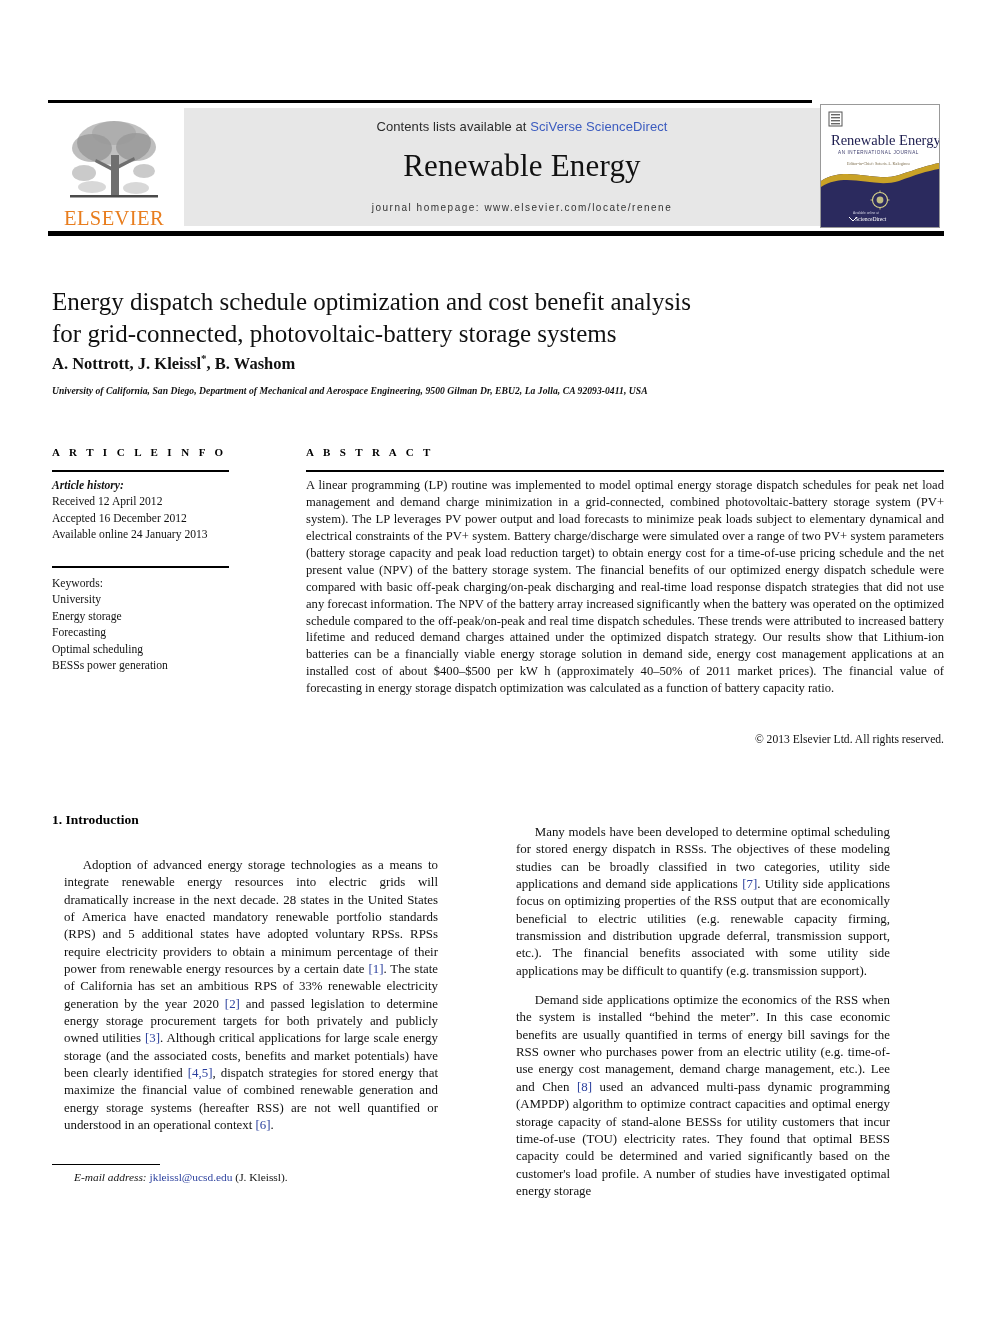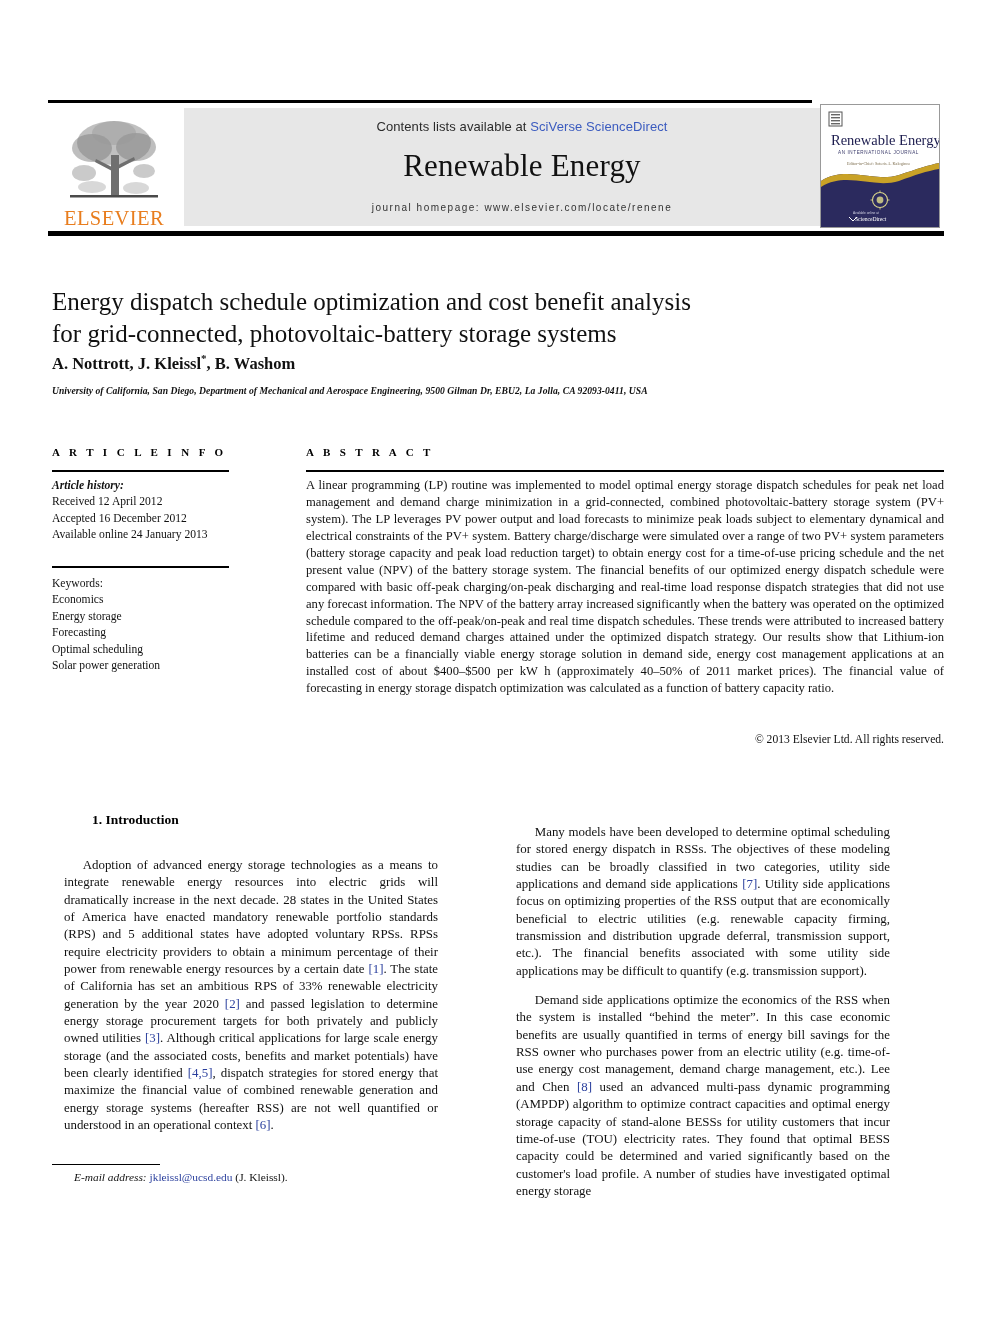--- a/index.html
+++ b/index.html
@@ -217,21 +217,21 @@
   }
 
   
   .sec-title {
     position: absolute;
     font-family: "Liberation Serif", serif;
     font-weight: bold;
     font-size: 13.5px;
     color: #000;
   }
-  #intro-title { left: 52px; top: 812px; margin-left: 40px; }
+  #intro-title { left: 52px; top: 812px; }
 
   .col {
     position: absolute;
     width: 398px;
     font-family: "Liberation Serif", serif;
     font-size: 12.9px;
     line-height: 1.345;
     text-align: justify;
     color: #111;
   }
@@ -359,25 +359,25 @@
     <div class="lead">Article history:</div>
     <div>Received 12 April 2012</div>
     <div>Accepted 16 December 2012</div>
     <div>Available online 24 January 2013</div>
   </div>
 
   <div class="hrule" id="info-rule2"></div>
 
   <div id="keywords-block">
     <div class="lead">Keywords:</div>
-    <div>Economics</div>
+    <div>University</div>
     <div>Energy storage</div>
     <div>Forecasting</div>
     <div>Optimal scheduling</div>
-    <div>Solar power generation</div>
+    <div>BESSs power generation</div>
   </div>
 
   <div class="sec-head" id="abstract-head">A B S T R A C T</div>
   <div class="hrule" id="abs-rule"></div>
   <div class="abstract">A linear programming (LP) routine was implemented to model optimal energy storage dispatch schedules for peak net load management and demand charge minimization in a grid-connected, combined photovoltaic-battery storage system (PV+ system). The LP leverages PV power output and load forecasts to minimize peak loads subject to elementary dynamical and electrical constraints of the PV+ system. Battery charge/discharge were simulated over a range of two PV+ system parameters (battery storage capacity and peak load reduction target) to obtain energy cost for a time-of-use pricing schedule and the net present value (NPV) of the battery storage system. The financial benefits of our optimized energy dispatch schedule were compared with basic off-peak charging/on-peak discharging and real-time load response dispatch strategies that did not use any forecast information. The NPV of the battery array increased significantly when the battery was operated on the optimized schedule compared to the off-peak/on-peak and real time dispatch schedules. These trends were attributed to increased battery lifetime and reduced demand charges attained under the optimized dispatch strategy. Our results show that Lithium-ion batteries can be a financially viable energy storage solution in demand side, energy cost management applications at an installed cost of about $400–$500 per kW h (approximately 40–50% of 2011 market prices). The financial value of forecasting in energy storage dispatch optimization was calculated as a function of battery capacity ratio.</div>
   <div class="copyright">© 2013 Elsevier Ltd. All rights reserved.</div>
 
   <div class="sec-title" id="intro-title">1. Introduction</div>
 
   <div class="col" id="col-left">

